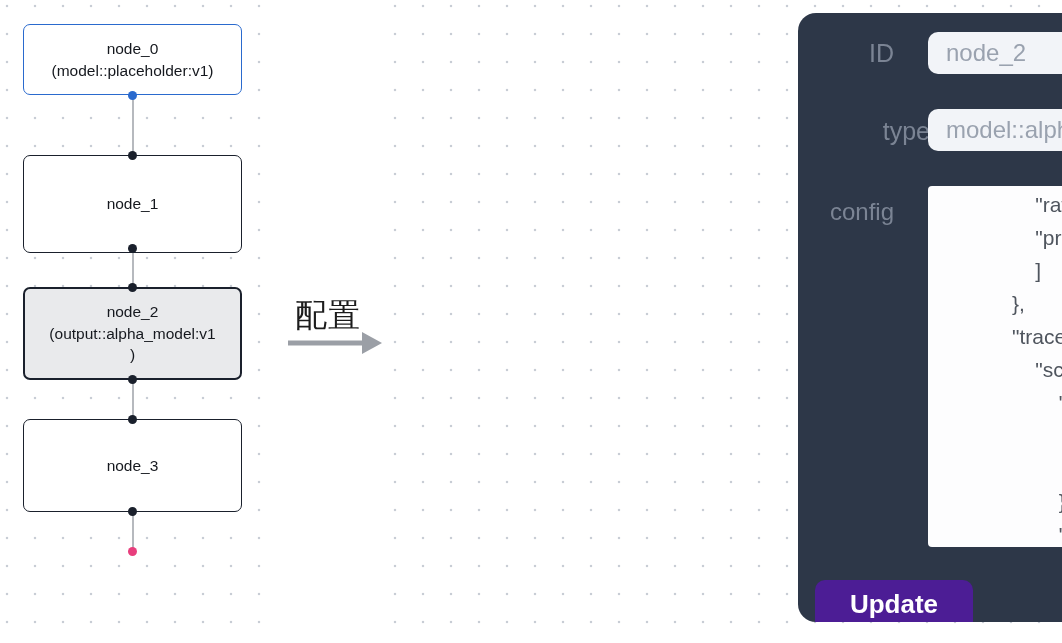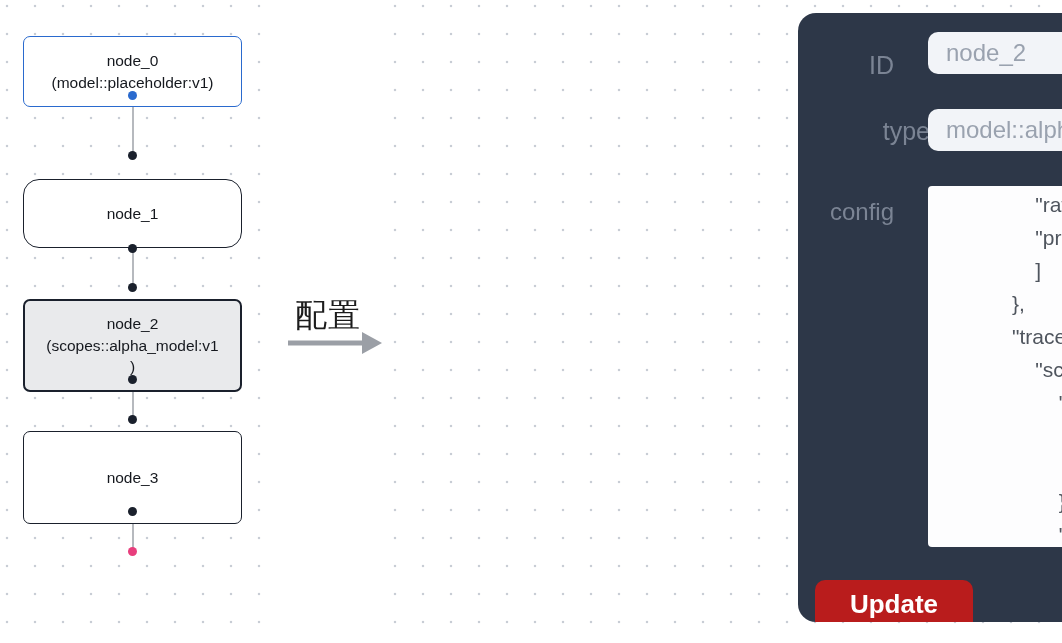--- a/index.html
+++ b/index.html
@@ -15,25 +15,25 @@
   }
   .canvas-left{left:0;width:272px;}
   .canvas-right{left:388px;right:0;}
 
   
   .node{
     position:absolute;left:23px;width:219px;box-sizing:border-box;
     background:#ffffff;border:1.6px solid #1a202c;border-radius:7px;
     display:flex;flex-direction:column;align-items:center;justify-content:center;
     text-align:center;color:#15181e;font-size:15.5px;line-height:21.5px;
-    padding:4px 12px;z-index:2;margin-top:12px;
+    padding:4px 12px;z-index:2;
   }
   .node .sub{white-space:pre-line;}
   .node-0{top:24px;height:71px;border-color:#2a6ace;}
-  .node-1{top:167px;height:69px;border-radius:16px;}
+  .node-1{top:155px;height:98px;}
   .node-2{top:287px;height:93px;background:#e9eaec;border-width:2.4px;}
   .node-3{top:419px;height:93px;}
   .node-4{top:551px;height:71px;border-color:#e83e7d;}
 
   .edge{position:absolute;left:131.5px;width:2px;background:#b6b9be;z-index:1;}
   .edge-0{top:95px;height:60px;}
   .edge-1{top:248px;height:39px;}
   .edge-2{top:379px;height:40px;}
   .edge-3{top:511px;height:40px;}
 
@@ -48,21 +48,21 @@
 
   
   .panel{
     position:absolute;left:410px;top:13px;width:635px;height:609px;
     background:#2d3748;border-radius:18px;overflow:hidden;z-index:4;
   }
   .f-label{
     position:absolute;left:0;width:96px;text-align:right;
     color:#7b8494;font-size:25px;line-height:26px;
   }
-  .lbl-id{top:27px;margin-top:12px;}
+  .lbl-id{top:27px;}
   .lbl-type{top:105px;padding-left:36px;}
   .lbl-config{top:186px;font-size:24px;}
   .f-input{
     position:absolute;left:130px;width:491px;height:42px;box-sizing:border-box;
     border:none;outline:none;border-radius:10px;background:#f2f4f8;
     color:#9aa2af;font-size:24px;padding:0 18px;font-family:inherit;
   }
   .inp-id{top:19px;}
   .inp-type{top:96px;}
 
@@ -71,21 +71,21 @@
     background:#fdfdfe;border-radius:4px;
   }
   .editor .code{
     position:absolute;inset:0;padding:2px 0 0 14px;overflow:hidden;
     font-size:21px;line-height:33px;color:#4f555e;white-space:pre;
     font-family:"Liberation Sans",sans-serif;
   }
 
   .update-btn{
     position:absolute;left:17px;top:567px;width:158px;height:58px;
-    background:#b91c1c;border:none;border-radius:10px;color:#ffffff;
+    background:#4c1d95;border:none;border-radius:10px;color:#ffffff;
     font-size:26px;font-weight:700;font-family:inherit;
     display:flex;justify-content:center;align-items:flex-start;padding-top:9px;
     box-sizing:border-box;cursor:pointer;
   }
 </style>
 </head>
 <body>
 
 <div class="stage">
 
@@ -98,21 +98,21 @@
 
     <div class="node node-0">
       <div>node_0</div>
       <div class="sub">(model::placeholder:v1)</div>
     </div>
     <div class="node node-1">
       <div>node_1</div>
     </div>
     <div class="node node-2">
       <div>node_2</div>
-      <div class="sub">(scopes::alpha_model:v1
+      <div class="sub">(output::alpha_model:v1
 )</div>
     </div>
     <div class="node node-3">
       <div>node_3</div>
     </div>
 
     <div class="handle h-blue" style="top:90.5px"></div>
     <div class="handle h-dark" style="top:150.5px"></div>
     <div class="handle h-dark" style="top:243.5px"></div>
     <div class="handle h-dark" style="top:282.5px"></div>

